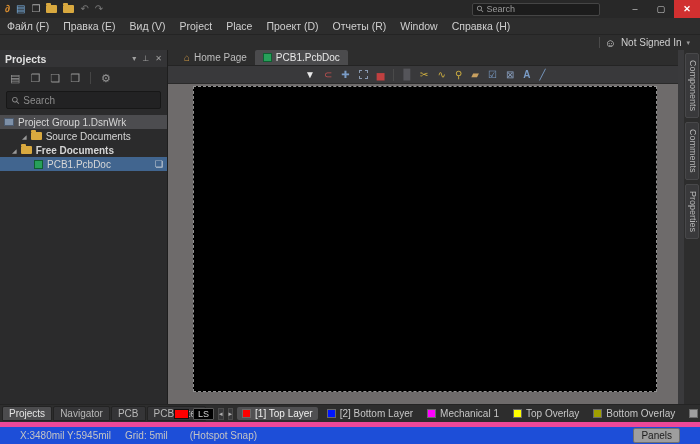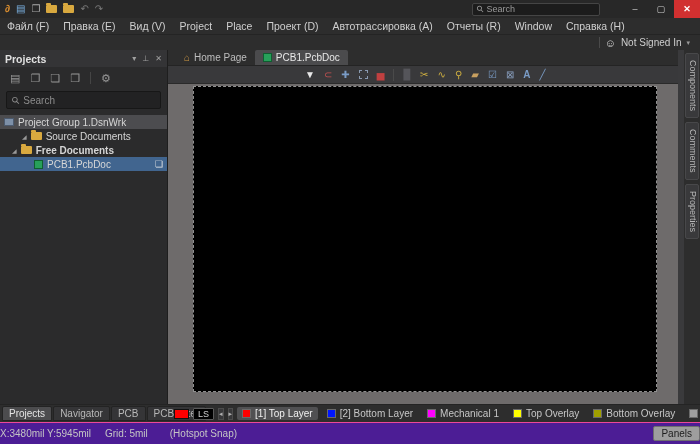--- a/index.html
+++ b/index.html
@@ -102,22 +102,22 @@
   .ls-btn { font-size:9px; color:#d0d0d0; background:#000000; border:1px solid #5a5a5a; padding:0 4px;
     height:12px; line-height:11px; border-radius:1px; }
   .scroll-btn { font-size:7px; color:#b0b0b0; background:#38383a; border:1px solid #4c4c4c; width:11px;
     height:12px; display:flex; align-items:center; justify-content:center; }
   .layer-tab { display:flex; align-items:center; gap:4px; font-size:10px; color:#c6c6c6; padding:1px 5px;
     white-space:nowrap; }
   .layer-tab.active { background:#505052; color:#efefef; border-radius:2px; }
   .swatch { width:9px; height:9px; border:1px solid #6a6a6a; flex:0 0 9px; }
 
   
-  .statusbar { height:22px; flex:0 0 22px; background:#4c1d95; display:flex; align-items:center;
-    font-size:10px; color:#c4c4c4; padding:0 0; border-top:1px solid #ec4899; }
+  .statusbar { height:22px; flex:0 0 22px; background:#1d4ed8; display:flex; align-items:center;
+    font-size:10px; color:#c4c4c4; padding:0 20px; border-top:5px solid #ec4899; }
   .sb-grid { margin-left:14px; }
   .sb-snap { margin-left:22px; }
   .panels-btn { margin-left:auto; background:#9e9e9e; color:#1c1c1c; font-size:10px; padding:1px 7px;
     border-radius:2px; border:1px solid #6f6f6f; }
 </style>
 </head>
 <body>
 
 <div class="app">
 
@@ -142,21 +142,20 @@
     </div>
   </div>
 
   <div class="menubar">
     <span class="menu-item">Файл (F)</span>
     <span class="menu-item">Правка (E)</span>
     <span class="menu-item">Вид (V)</span>
     <span class="menu-item">Project</span>
     <span class="menu-item">Place</span>
     <span class="menu-item">Проект (D)</span>
-    <span class="menu-item">Автотрассировка (A)</span>
     <span class="menu-item">Отчеты (R)</span>
     <span class="menu-item">Window</span>
     <span class="menu-item">Справка (H)</span>
 
   </div>
 
   <div class="subbar">
     <span class="mb-div"></span>
     <span class="avatar">☺</span>
     <span>Not Signed In</span>

